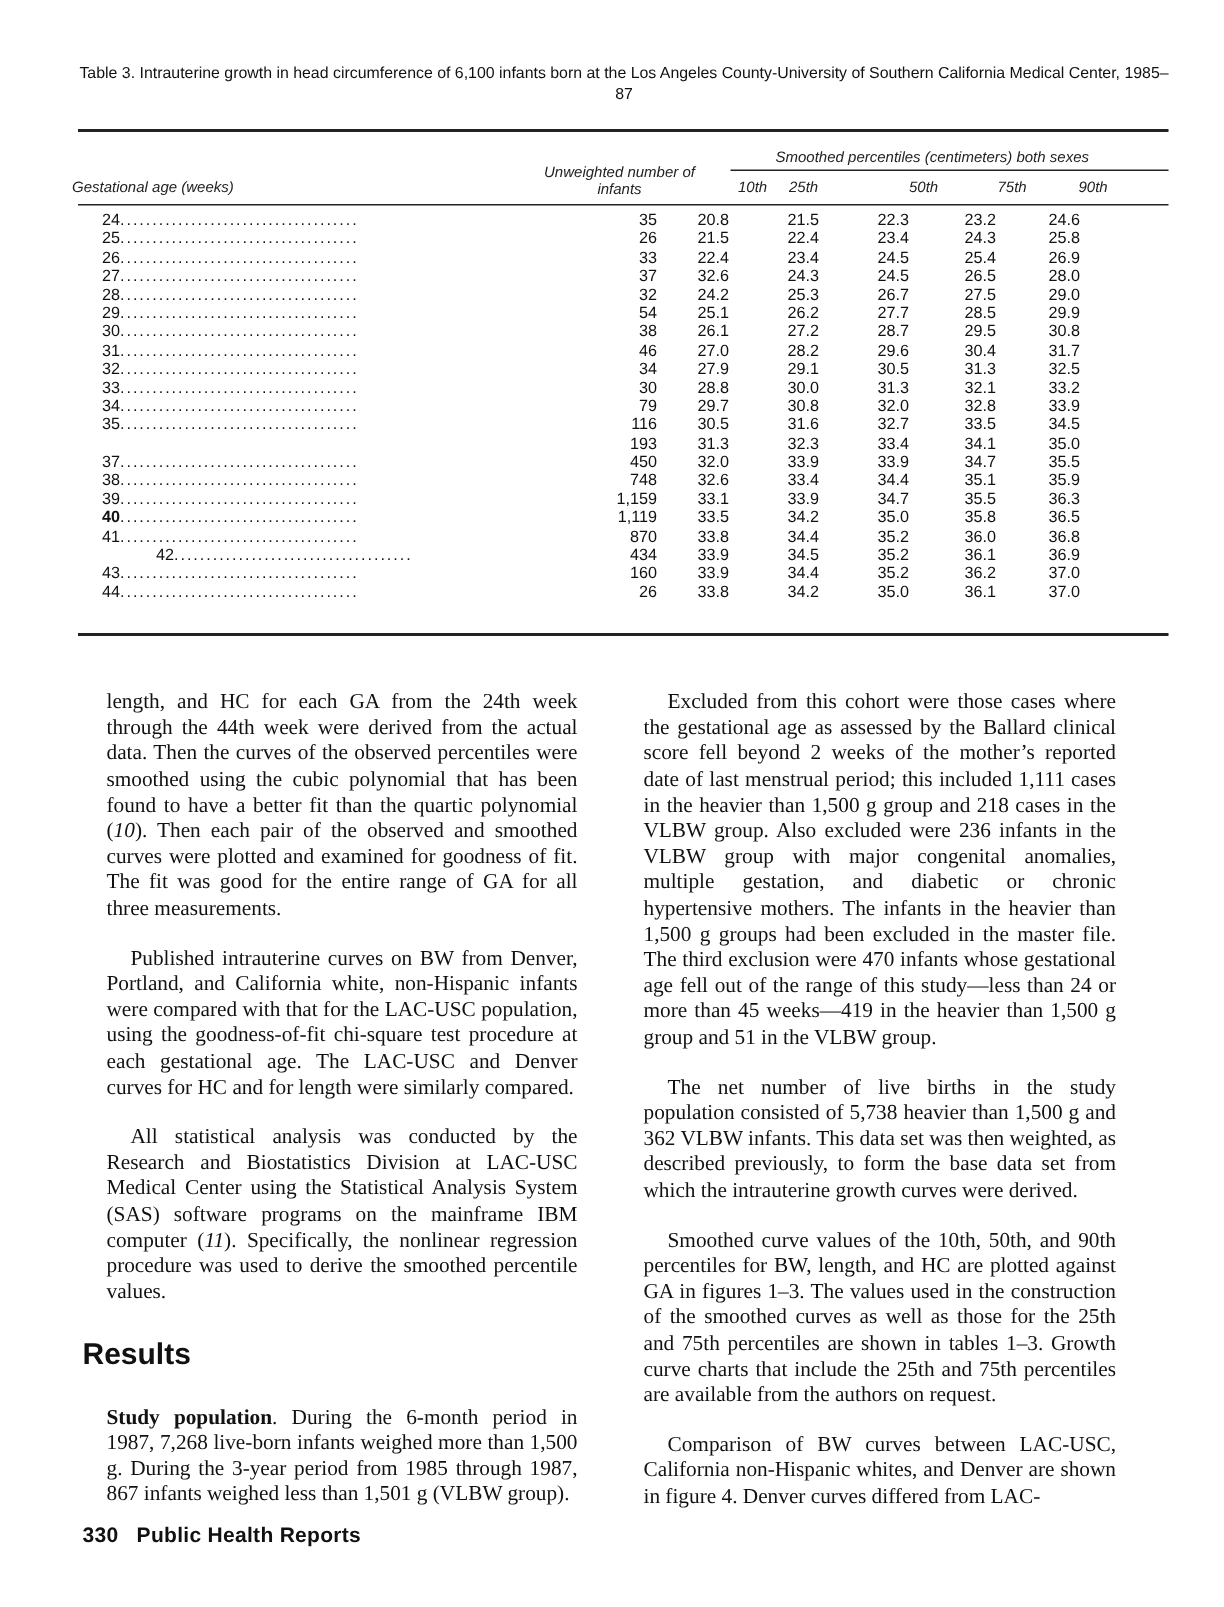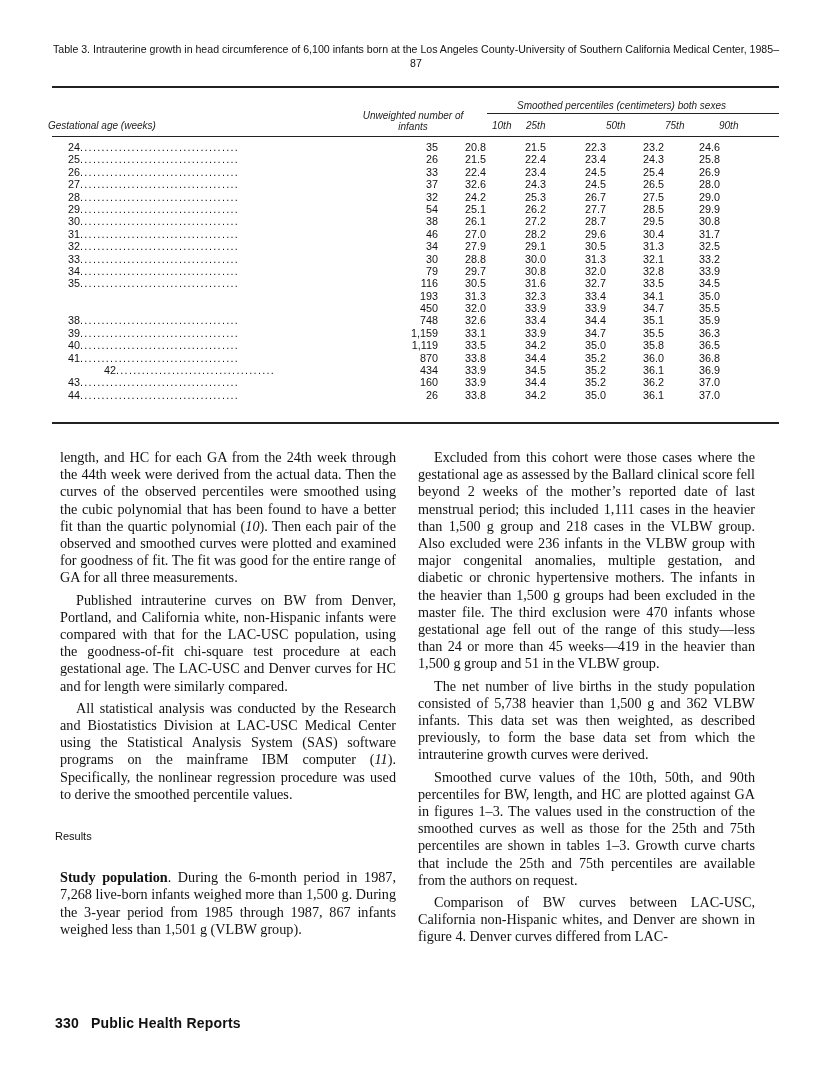--- a/index.html
+++ b/index.html
@@ -21,25 +21,25 @@
   .c10 { left: 400px; width: 34px; }
   .c25 { left: 460px; width: 34px; }
   .c50 { left: 520px; width: 34px; }
   .c75 { left: 578px; width: 34px; }
   .c90 { left: 630px; width: 38px; }
   .col {
     position: absolute; top: 444px; width: 346px;
     font-family: "Liberation Serif", serif; font-size: 14.2px; line-height: 17.2px;
     text-align: justify;
   }
-  .col p { margin: 5px; }
+  .col p { margin: 16px; }
   .col p.ind { text-indent: 16px; }
   .left { left: 55px; }
   .right { left: 413px; width: 347px; }
-  .results-h { font-family: "Liberation Sans", sans-serif; font-weight: normal; font-size: 11px; margin: 25px 0 24px 0; }
+  .results-h { font-family: "Liberation Sans", sans-serif; font-weight: bold; font-size: 20px; margin: 25px 0 24px 0; }
   .footer { position: absolute; left: 55px; top: 1015px; font-family: "Liberation Sans", sans-serif; font-weight: bold; font-size: 14px; letter-spacing: 0.2px; }
   .footer .pg { margin-right: 8px; }
 </style>
 </head>
 <body>
 
 <div class="caption">Table 3.  Intrauterine growth in head circumference of 6,100 infants born at the Los Angeles County-University of Southern California Medical Center, 1985–87</div>
 
 <div class="rule" style="left:52px; top:86px; width:727px; height:1.5px;"></div>
 
@@ -167,20 +167,21 @@
     </div>
     <div class="trow">
       <span class="num col-n">193</span>
       <span class="num c10">31.3</span>
       <span class="num c25">32.3</span>
       <span class="num c50">33.4</span>
       <span class="num c75">34.1</span>
       <span class="num c90">35.0</span>
     </div>
     <div class="trow">
+      <span class="ga"><span style="position: static;">37</span><span class="dots" style="position: static;">.....................................</span></span>
       <span class="num col-n">450</span>
       <span class="num c10">32.0</span>
       <span class="num c25">33.9</span>
       <span class="num c50">33.9</span>
       <span class="num c75">34.7</span>
       <span class="num c90">35.5</span>
     </div>
     <div class="trow">
       <span class="ga"><span style="position: static;">38</span><span class="dots" style="position: static;">.....................................</span></span>
       <span class="num col-n">748</span>
@@ -193,21 +194,21 @@
     <div class="trow">
       <span class="ga"><span style="position: static; margin-top: 16px;">39</span><span class="dots" style="position: static;">.....................................</span></span>
       <span class="num col-n">1,159</span>
       <span class="num c10">33.1</span>
       <span class="num c25">33.9</span>
       <span class="num c50">34.7</span>
       <span class="num c75">35.5</span>
       <span class="num c90">36.3</span>
     </div>
     <div class="trow">
-      <span class="ga"><span style="position: static;">40</span><span class="dots" style="position: static;">.....................................</span></span>
+      <span class="ga"><span style="position: static; font-weight: bold;">40</span><span class="dots" style="position: static;">.....................................</span></span>
       <span class="num col-n">1,119</span>
       <span class="num c10">33.5</span>
       <span class="num c25">34.2</span>
       <span class="num c50">35.0</span>
       <span class="num c75">35.8</span>
       <span class="num c90">36.5</span>
     </div>
     <div class="trow">
       <span class="ga"><span style="position: static;">41</span><span class="dots" style="position: static;">.....................................</span></span>
       <span class="num col-n">870</span>

